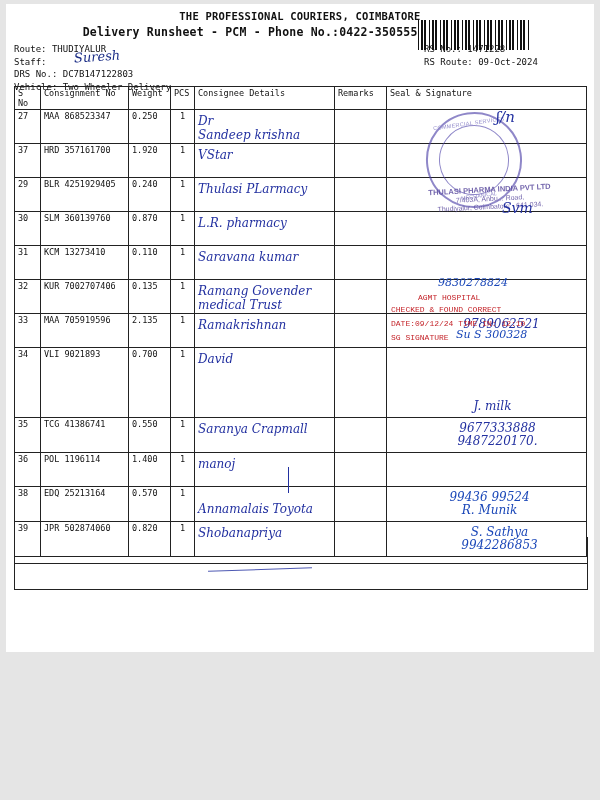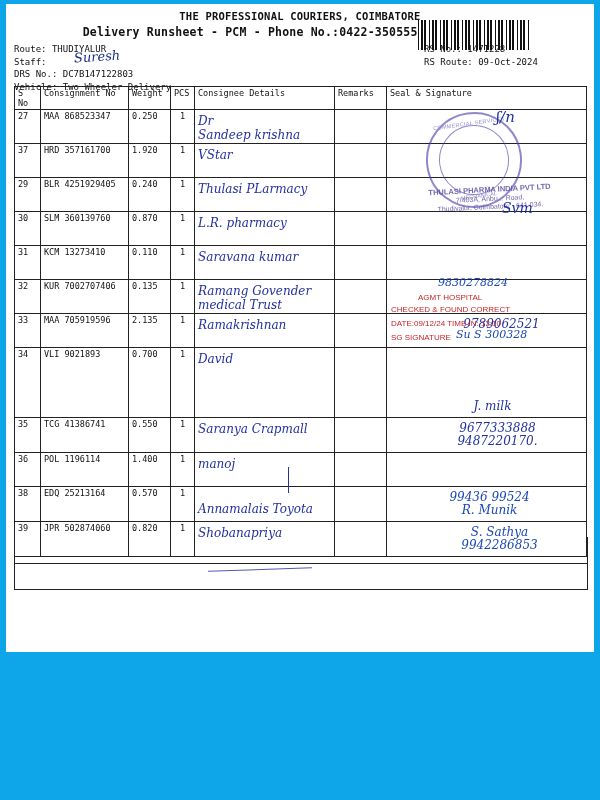--- a/index.html
+++ b/index.html
@@ -6,21 +6,21 @@
   body{
     width:600px;height:800px;
     background:#ffffff;
     font-family:"Liberation Sans",sans-serif;
     color:#111;
     position:relative;
     overflow:hidden;
   }
   .page{
     position:absolute;inset:0;
-    background:#0ea5e9;
+    background:#e5e5e5;
   }
   .sheet{
     position:absolute;
     left:6px;top:4px;width:588px;height:648px;
     background:#ffffff;
   }
   
   .hdr{
     text-align:center;
     font-family:"DejaVu Sans Mono","Liberation Mono",monospace;
@@ -152,21 +152,21 @@
   }
   .clinic .name{
     color:#d21f26;font-weight:bold;font-size:13px;letter-spacing:.3px;
   }
   .clinic .doc{color:#143a8a;font-size:8px;font-weight:bold;}
   .clinic .spec{color:#143a8a;font-size:8px;}
   .clinic .reg{color:#143a8a;font-size:8px;font-weight:bold;}
   .redtext{
     position:absolute;
     color:#c4242a;
-    font-family:Liberation Sans, sans-serif;
+    font-family:Liberation Mono, monospace;
     font-size:8px;
     line-height:11px;
     white-space:pre-line;
   }
   .bluetext{
     position:absolute;
     color:#1a47b8;
     font-family:"DejaVu Serif",serif;
     font-size:11px;
     line-height:13px;

